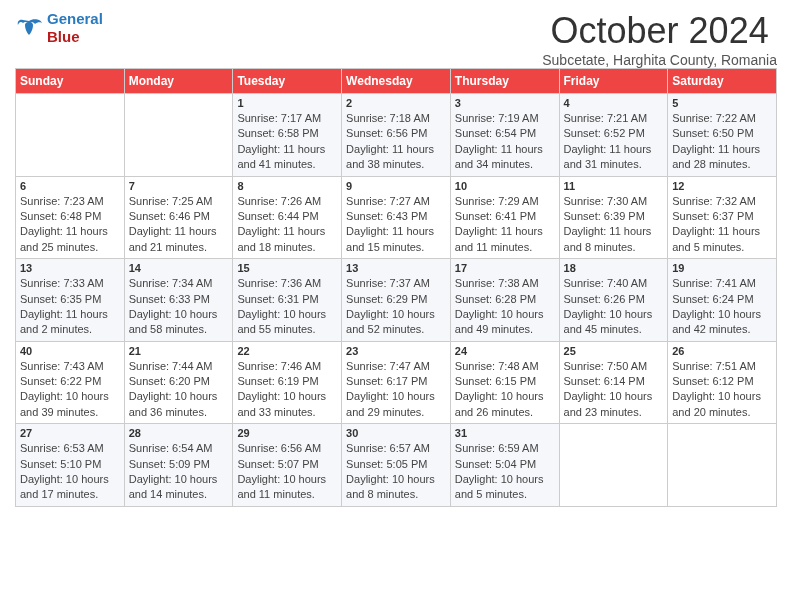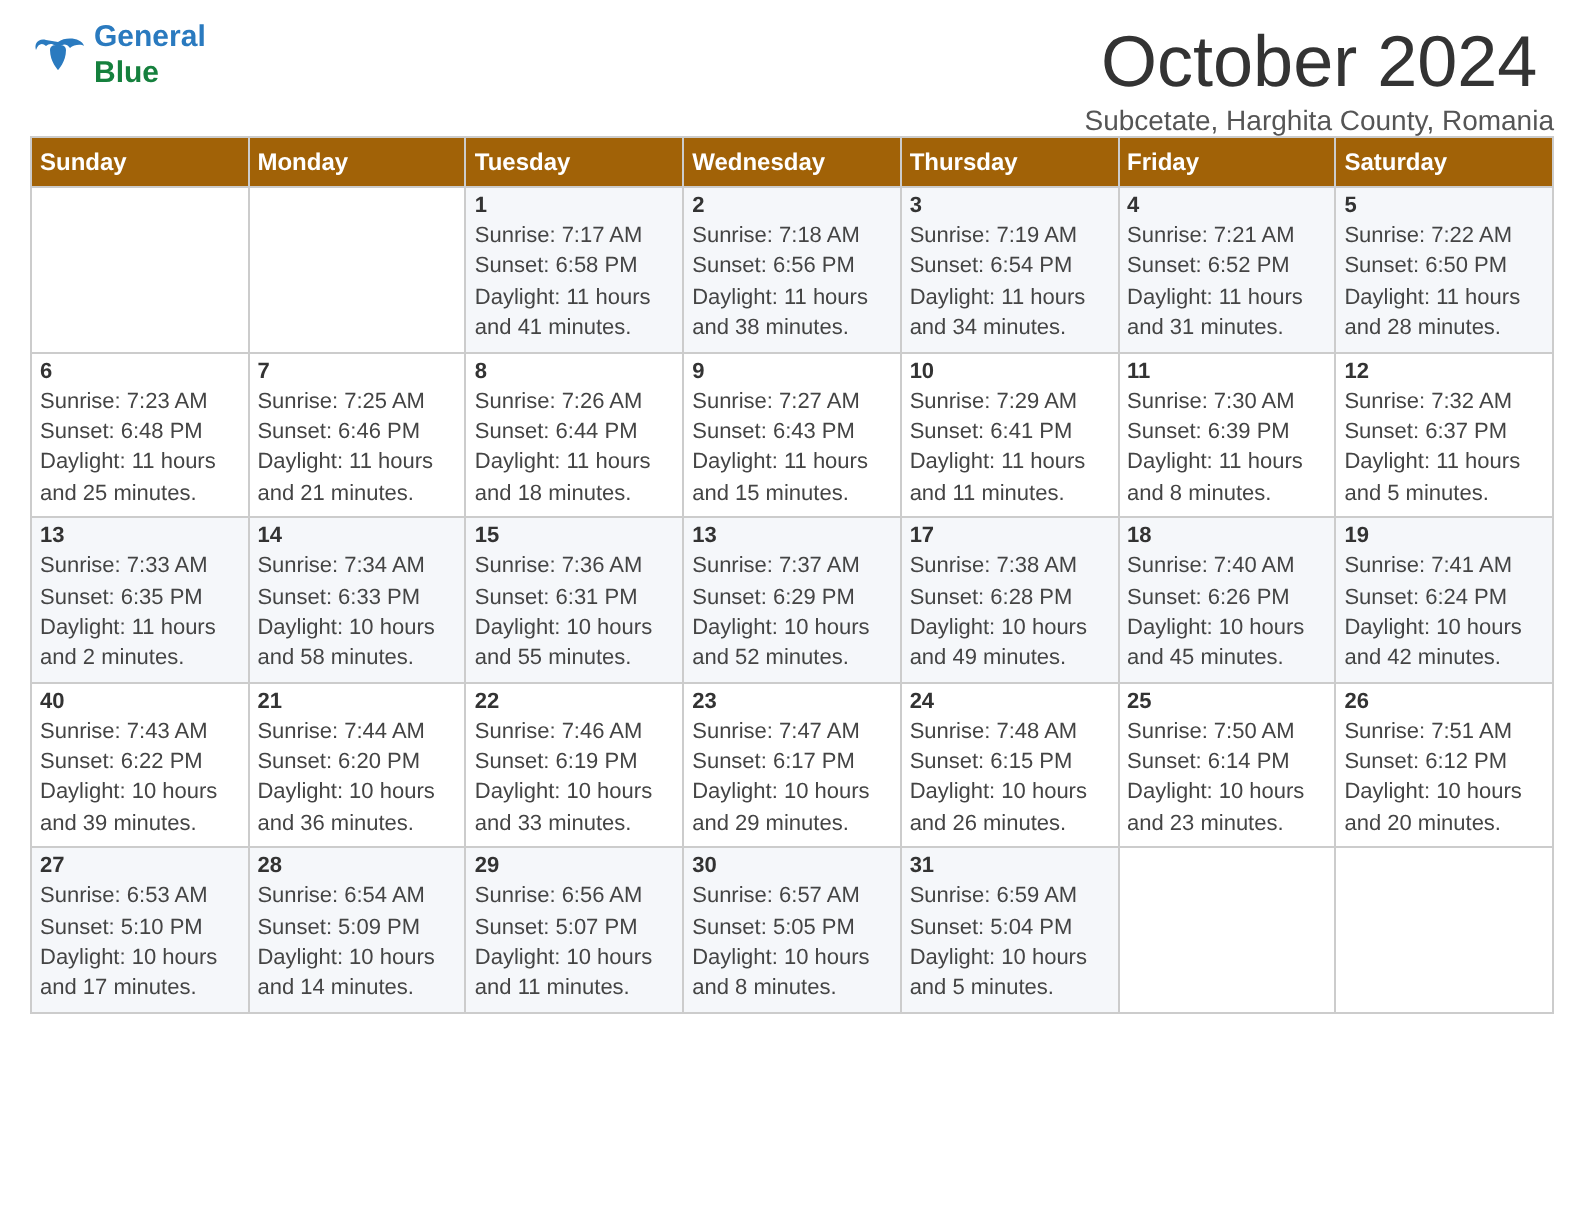--- a/index.html
+++ b/index.html
@@ -45,21 +45,21 @@
     .subtitle {
       font-size: 14px;
       color: #555;
     }
     table {
       width: 100%;
       border-collapse: collapse;
       table-layout: fixed;
     }
     thead tr th {
-      background-color: #a16207;
+      background-color: #ef4444;
       color: #fff;
       font-size: 12px;
       font-weight: bold;
       padding: 5px 4px;
       text-align: left;
       border: 1px solid #ccc;
     }
     tbody tr td {
       border: 1px solid #ccc;
       vertical-align: top;
@@ -95,21 +95,21 @@
 <body>
 
 <div class="header">
   <div class="logo">
     <svg class="logo-bird" viewBox="0 0 28 22">
       <path d="M14 4 C18 1, 26 2, 27 6 C26 5, 22 5, 20 7 C18 4, 15 5, 14 8 C13 5, 10 4, 8 6 C6 4, 4 5, 3 8 C2 5, 4 2, 8 3 Z" fill="#2a7abf"></path>
       <path d="M10 8 C10 14, 14 18, 14 18 C14 18, 18 14, 18 8 C18 6, 16 5, 14 6 C12 5, 10 6, 10 8Z" fill="#2a7abf"></path>
     </svg>
     <div class="logo-text">
       <div><span>General</span></div>
-      <div><span style="color:#15803d">Blue</span></div>
+      <div><span style="color:#b91c1c">Blue</span></div>
     </div>
   </div>
   <div class="title-block">
     <div class="month-title">October 2024</div>
     <div class="subtitle">Subcetate, Harghita County, Romania</div>
   </div>
 </div>
 
 <table>
   <thead>

